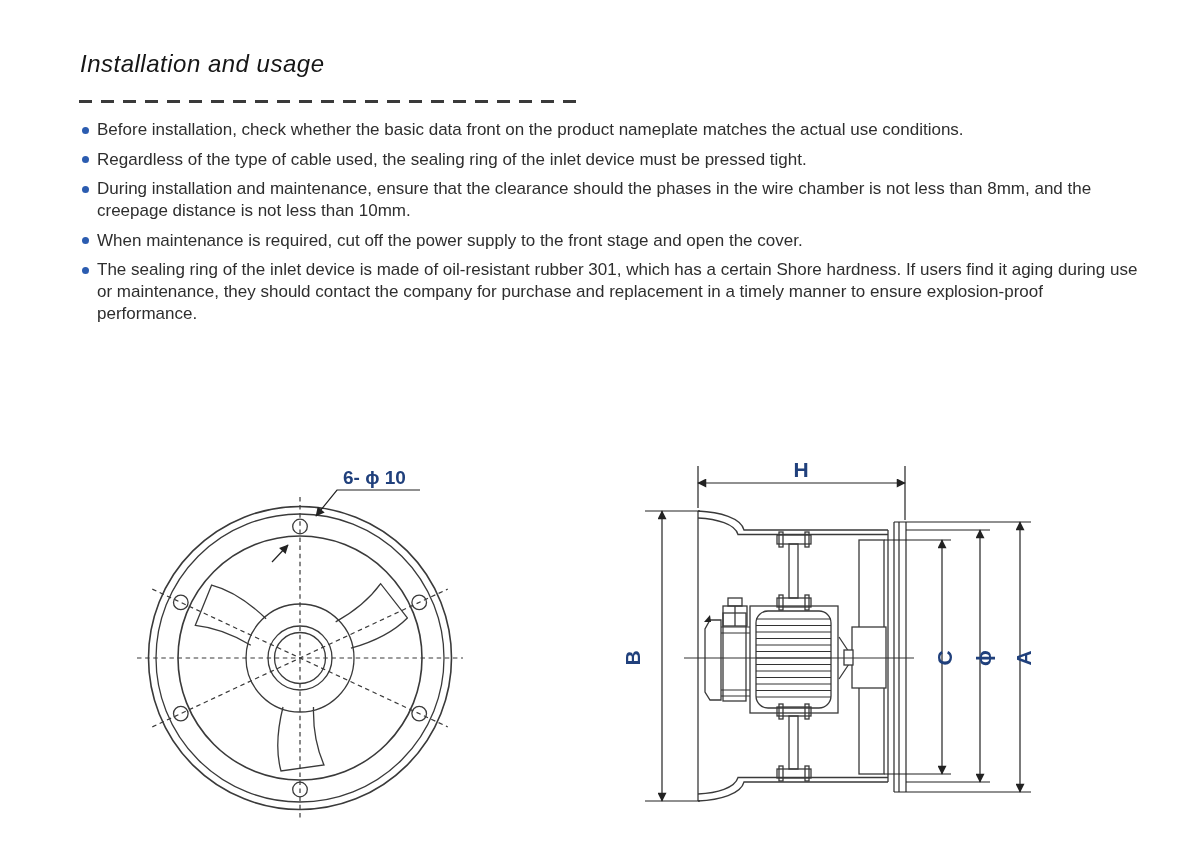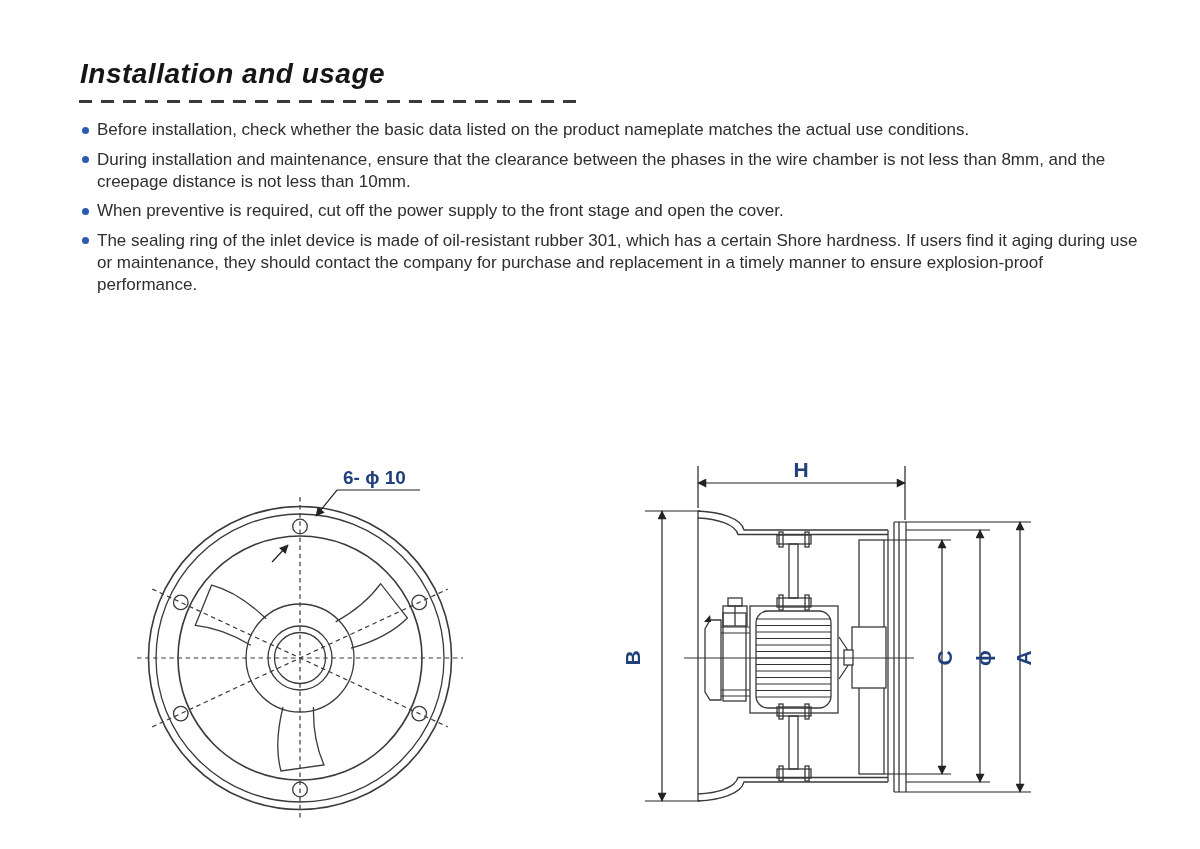--- a/index.html
+++ b/index.html
@@ -1,21 +1,21 @@
 <!DOCTYPE html>
 <html style="--accent: #2b5cb0; --navy: #20407c; --line: #3a3a3a; --ink: #2e2e2e; --title-ink: #161616;"><head>
 <meta charset="utf-8">
 <style>
   :root{
     --accent:#2b5cb0; --navy:#20407c; --line:#3a3a3a; --ink:#2e2e2e; --title-ink:#161616;
   }
   *{box-sizing:border-box;margin:0;padding:0}
   body{width:1200px;height:849px;background:#ffffff;font-family:"Liberation Sans","DejaVu Sans",sans-serif;overflow:hidden}
   .page{position:relative;width:1200px;height:849px;background:#fff}
-  .title{position:absolute;left:80px;top:58px;font-size:28px;font-weight:bold;font-style:italic;letter-spacing:.5px;color:var(--title-ink)}
+  .title{position:absolute;left:80px;top:50px;font-size:24px;font-weight:normal;font-style:italic;letter-spacing:.5px;color:var(--title-ink)}
   .dash-rule{position:absolute;left:79px;top:100px;width:502px;height:3px;
     background:repeating-linear-gradient(90deg,var(--line) 0 13px,transparent 13px 22px)}
   ul.bullets{position:absolute;left:82px;top:119px;width:1062px;list-style:none}
   ul.bullets li{position:relative;padding-left:15px;margin-bottom:7.5px;font-size:17px;line-height:22px;color:var(--ink)}
   ul.bullets li::before{content:"";position:absolute;left:0;top:7.5px;width:7px;height:7px;border-radius:50%;background:var(--accent)}
   svg{position:absolute;overflow:visible}
   .st{stroke:var(--line);fill:none;stroke-width:1.6}
   .st2{stroke:var(--line);fill:none;stroke-width:1.3}
   .stw{stroke:var(--line);fill:#fff;stroke-width:1.3}
   .dsh{stroke:var(--line);fill:none;stroke-width:1.2;stroke-dasharray:4.5 3.6}
@@ -26,23 +26,24 @@
 </style>
 </head>
 <body>
 
 <div class="page">
 
   <h1 class="title">Installation and usage</h1>
   <div class="dash-rule"></div>
 
   <ul class="bullets">
-    <li>Before installation, check whether the basic data listed on the product nameplate matches the actual use conditions.</li>
-    <li>During installation and maintenance, ensure that the clearance between the phases in the wire chamber is not less than 8mm, and the creepage distance is not less than 10mm.</li>
-    <li>When preventive is required, cut off the power supply to the front stage and open the cover.</li>
+    <li>Before installation, check whether the basic data front on the product nameplate matches the actual use conditions.</li>
+    <li>Regardless of the type of cable used, the sealing ring of the inlet device must be pressed tight.</li>
+    <li>During installation and maintenance, ensure that the clearance should the phases in the wire chamber is not less than 8mm, and the creepage distance is not less than 10mm.</li>
+    <li>When maintenance is required, cut off the power supply to the front stage and open the cover.</li>
     <li>The sealing ring of the inlet device is made of oil-resistant rubber 301, which has a certain Shore hardness.  If users find it aging during use or maintenance, they should contact the company for purchase and replacement in a timely manner to ensure explosion-proof performance.</li>
   </ul>
 
   <svg style="left:120px;top:440px" width="360" height="400" viewBox="120 440 360 400">
     <defs>
       <marker id="ah" viewBox="0 0 10 10" refX="9.2" refY="5" markerWidth="12" markerHeight="9" markerUnits="userSpaceOnUse" orient="auto-start-reverse">
         <path d="M0,0 L10,5 L0,10 Z" fill="#222"></path>
       </marker>
     </defs>
 

